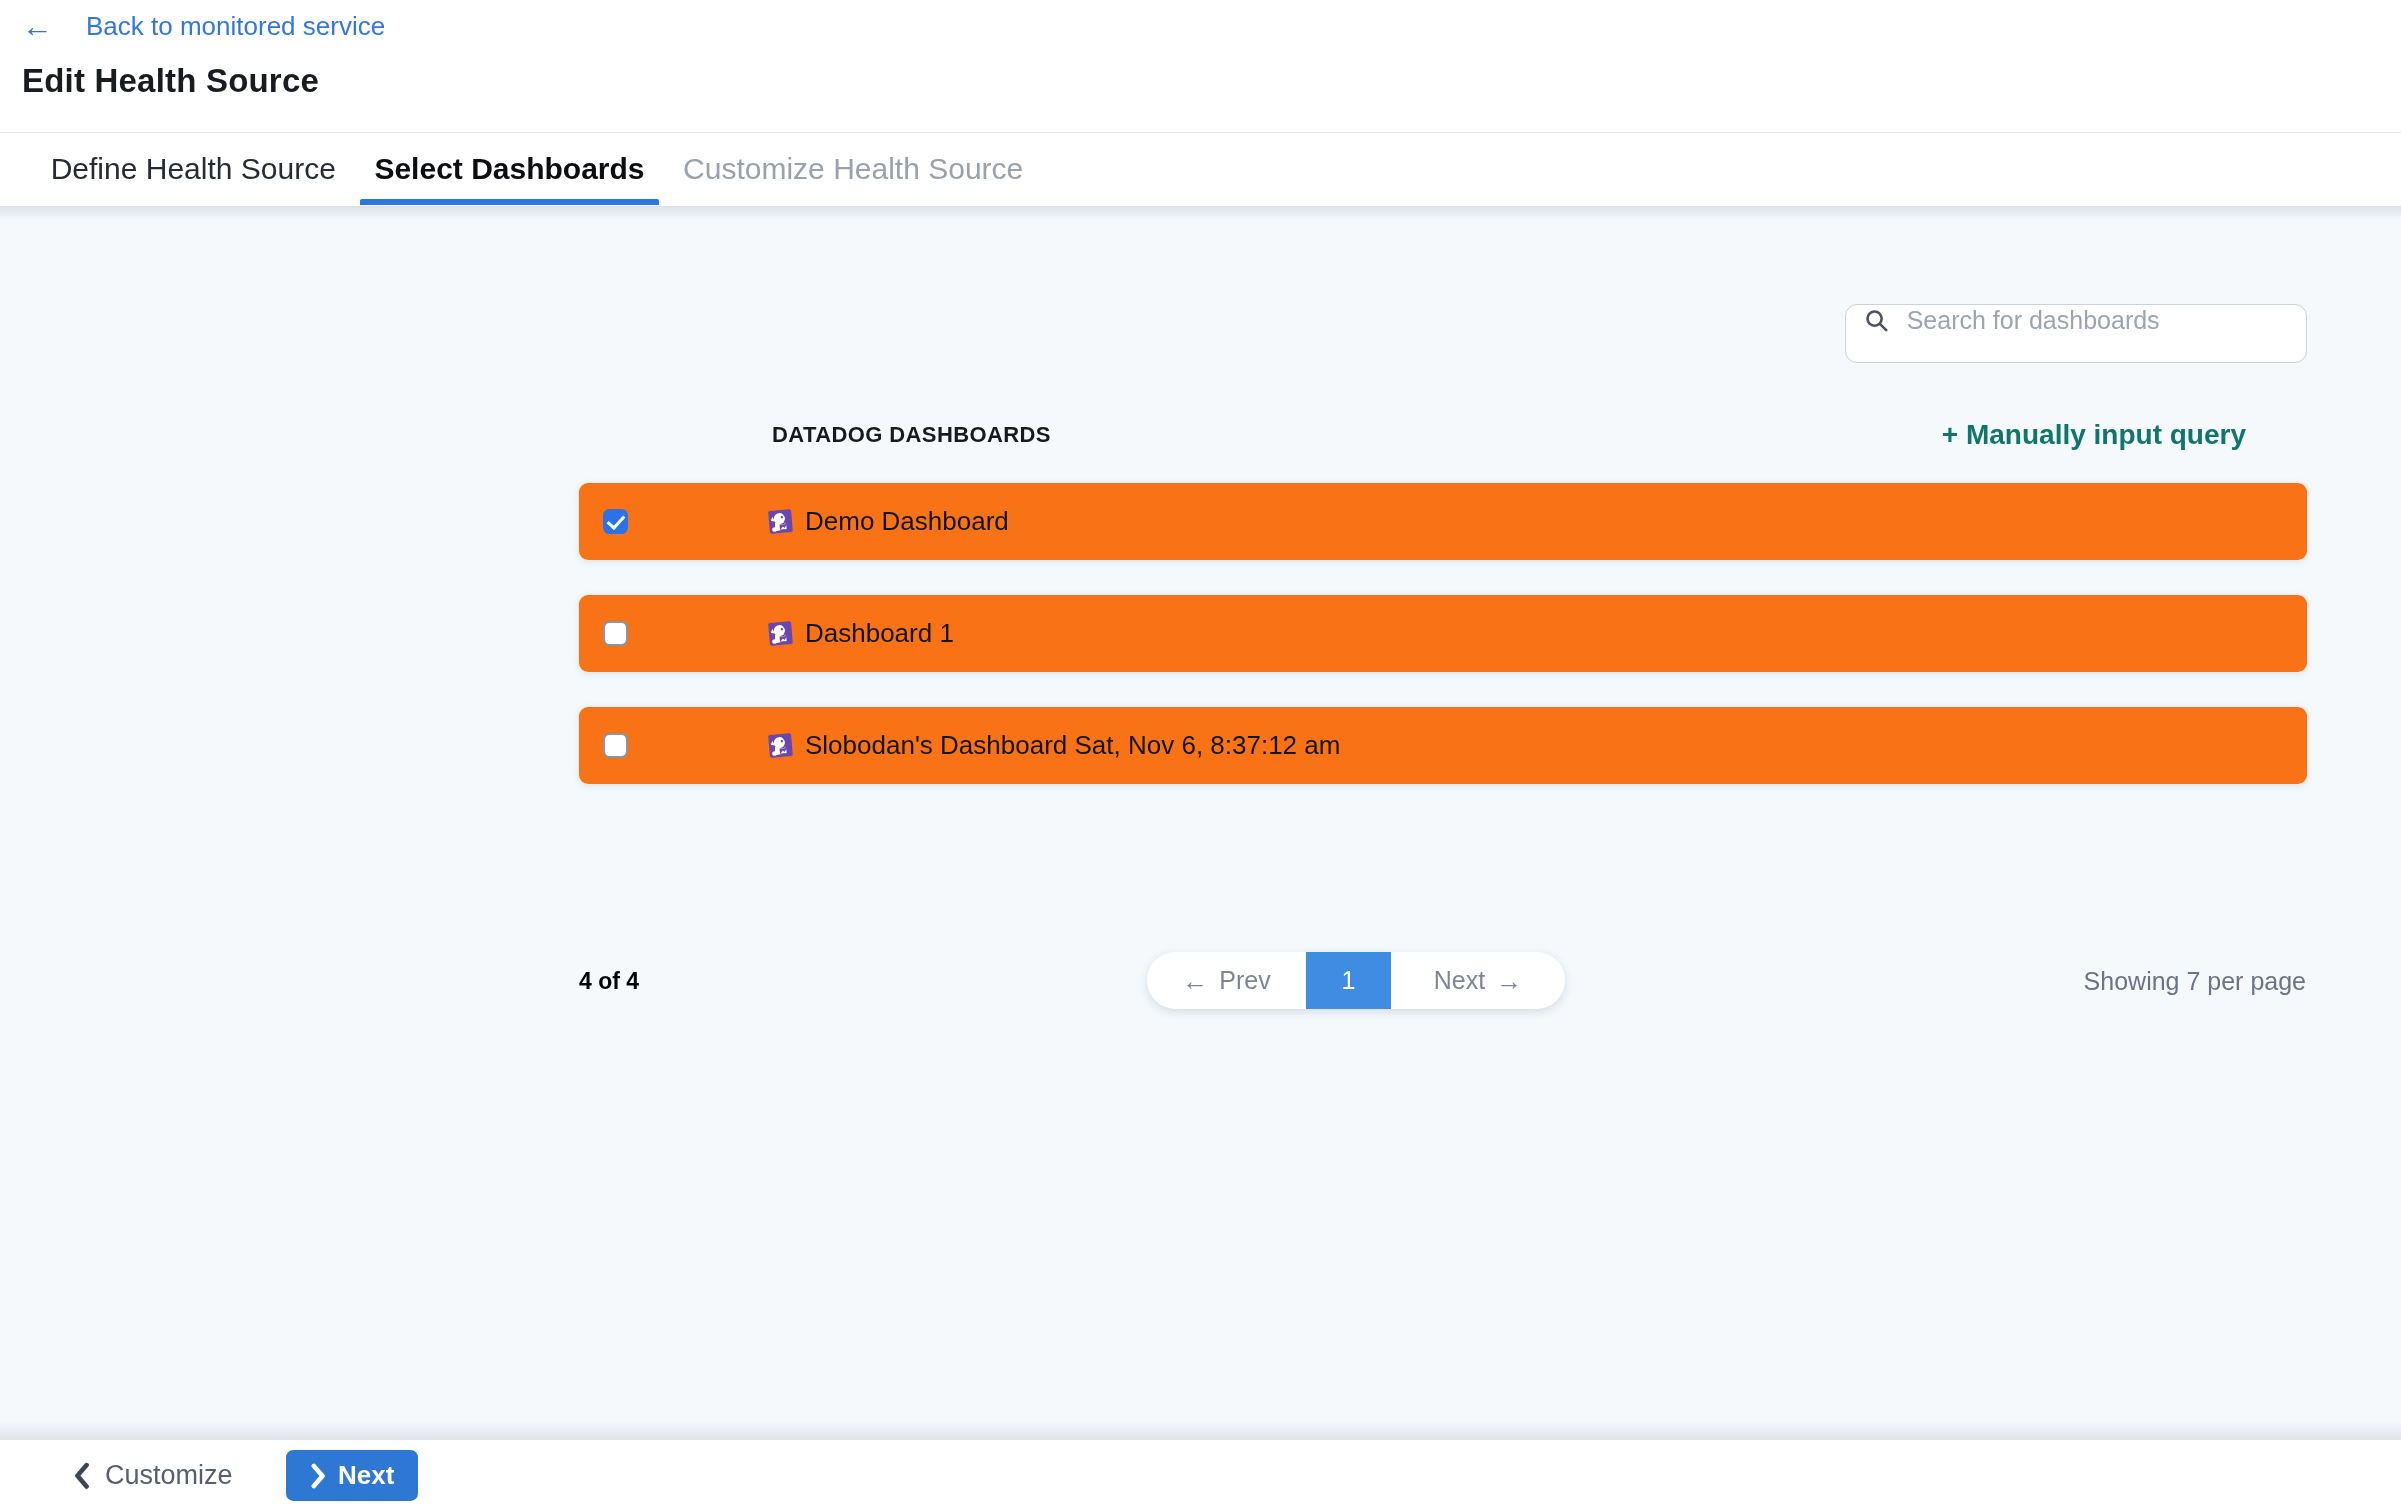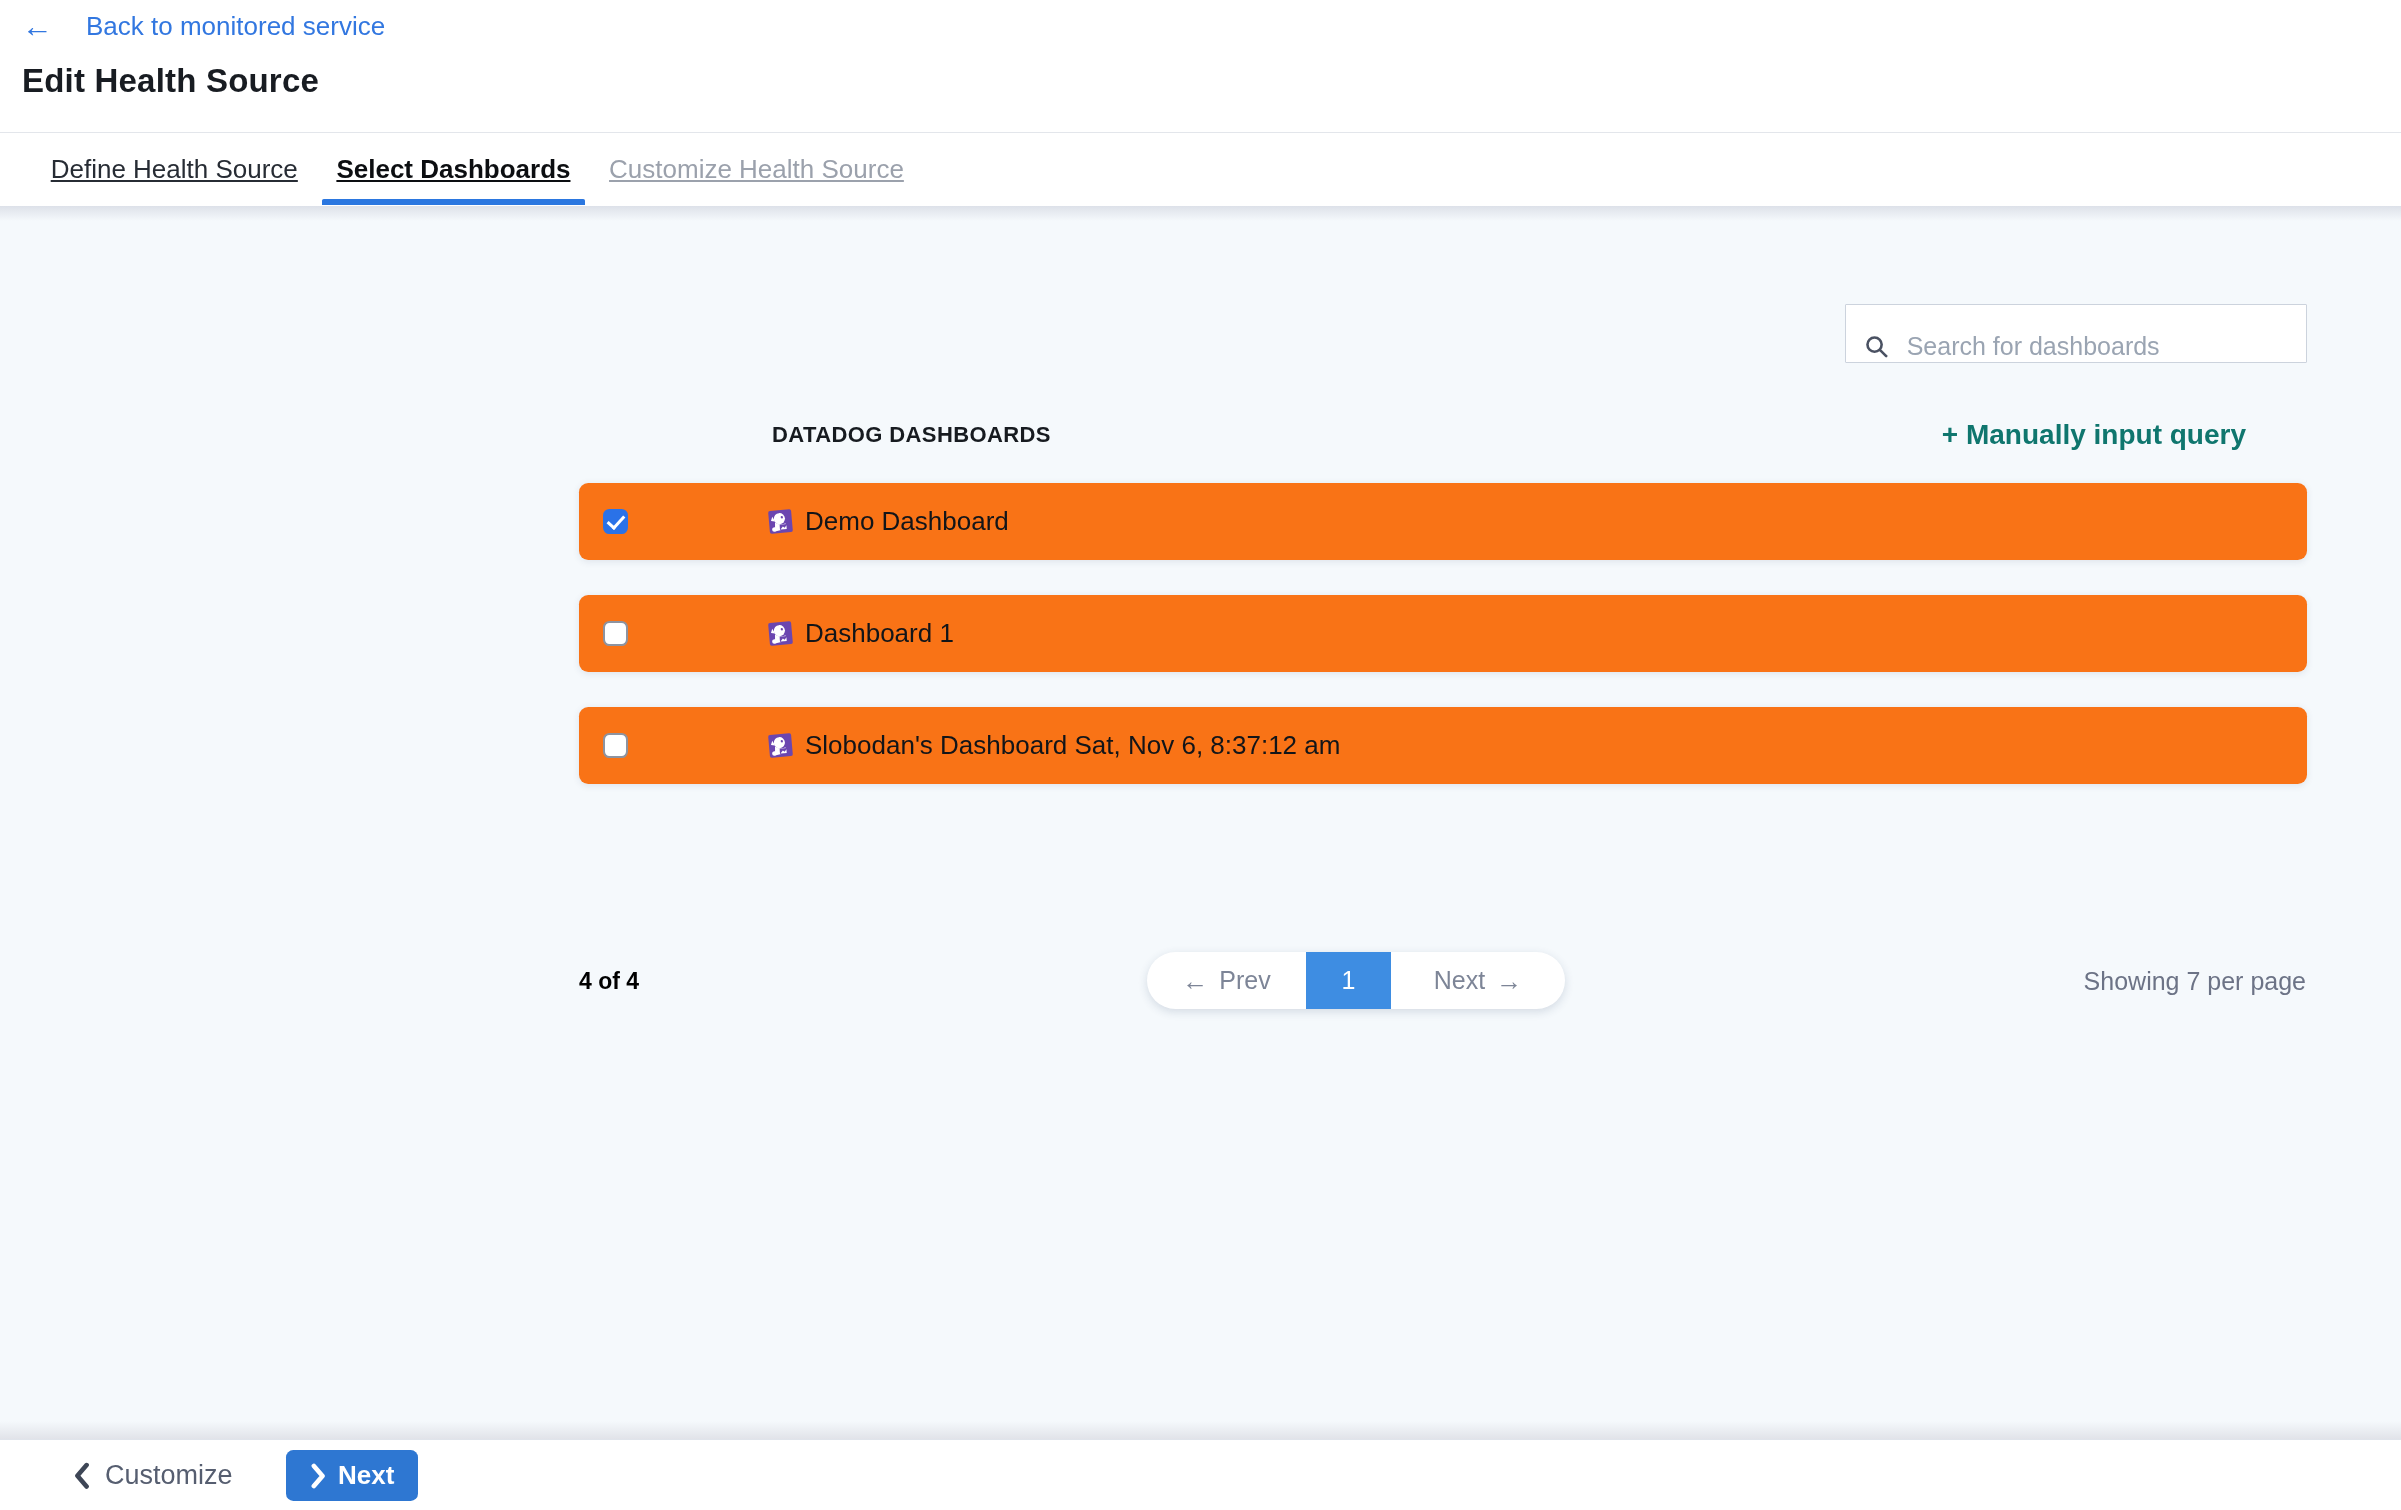--- a/index.html
+++ b/index.html
@@ -20,21 +20,21 @@
     position:absolute;left:22px;top:62px;margin:0;
     font-size:33px;font-weight:700;color:#181c22;letter-spacing:0.2px;
   }
   
   .tabbar{
     position:absolute;left:0;top:132px;width:100%;height:73px;background:#fff;
     border-top:0.9px solid #e3e6eb;display:flex;align-items:stretch;padding-left:36px;gap:9.2px;
   }
   .tab{
     position:relative;display:flex;align-items:center;padding:0 14.7px;
-    font-size:26px;color:#272c34;cursor:pointer;white-space:nowrap;text-decoration:underline;
+    font-size:30px;color:#272c34;cursor:pointer;white-space:nowrap;
   }
   .tab.active{font-weight:700;color:#0c0e11;}
   .tab.active::after{
     content:"";position:absolute;left:0;right:0;bottom:0;height:6.4px;
     background:#2b77e0;border-radius:1.8px 1.8px 0 0;
   }
   .tab.disabled{color:#9ba1ac;cursor:default;}
   
   .content{
     position:absolute;left:0;top:206px;width:100%;height:1233px;background:#f5f9fc;
@@ -43,22 +43,22 @@
     content:"";position:absolute;left:0;top:0;width:100%;height:14.7px;
     background:linear-gradient(#dde1e9,rgba(221,225,233,0));
   }
   .content::after{
     content:"";position:absolute;left:0;bottom:0;width:100%;height:18.4px;
     background:linear-gradient(rgba(223,225,231,0),#e1e3e9);
   }
   
   .search-box{
     position:absolute;left:1845px;top:98px;width:462px;height:59px;
-    background:#fff;border:1.8px solid #ccd3dd;border-radius:1px;
-    display:flex;align-items:flex-end;padding:0 14.7px;gap:13px;
+    background:#fff;border:1.8px solid #ccd3dd;border-radius:12px;
+    display:flex;align-items:flex-start;padding:0 14.7px;gap:13px;
   }
   .search-box svg{flex:0 0 auto;}
   .search-input{
     flex:1;border:none;outline:none;font-size:25px;color:#30343c;background:transparent;
     font-family:inherit;min-width:0;
   }
   .search-input::placeholder{color:#9aa4b2;}
   
   .list-header{
     position:absolute;left:579px;right:95px;top:209px;height:40px;

